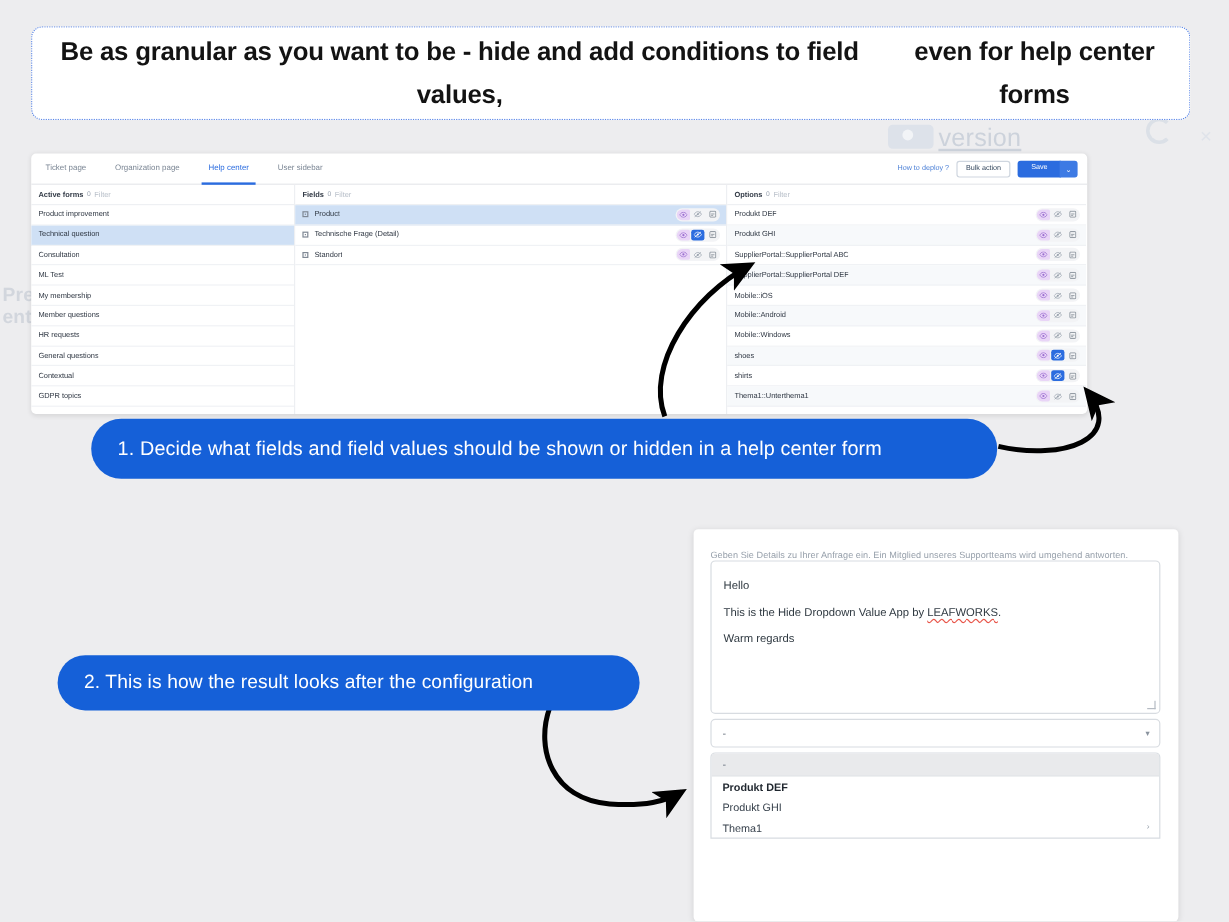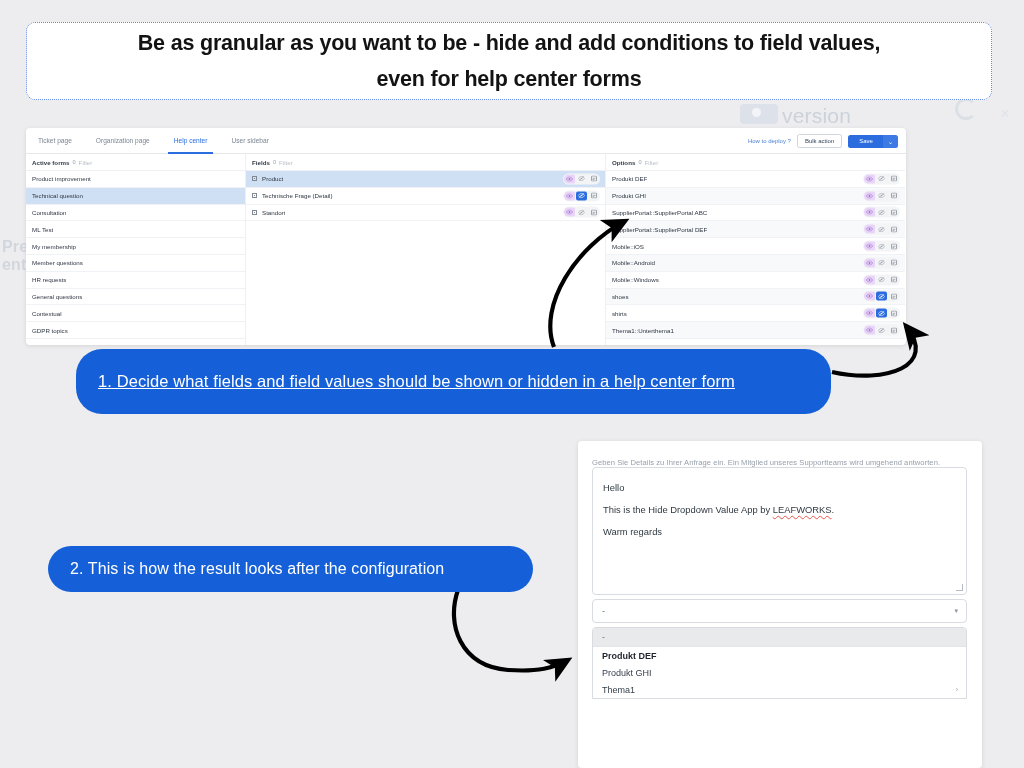--- a/index.html
+++ b/index.html
@@ -14,21 +14,21 @@
 
   
   .bg-faded {
     position: absolute;
     color: #d2d6dd;
     font-weight: 700;
     letter-spacing: .2px;
     user-select: none;
   }
   #bg-prem { left: 2px; top: 238px; font-size: 16px; line-height: 18px; }
-  #bg-version { left: 782px; top: 104px; font-size: 21px; color: #ccd2db; font-weight: 400; }
+  #bg-version { left: 782px; top: 104px; font-size: 21px; color: #ccd2db; font-weight: 400; text-decoration: underline; }
   #bg-ver-ico {
     position: absolute; left: 740px; top: 104px; width: 38px; height: 20px;
     background: #dde2ea; border-radius: 4px;
   }
   #bg-ver-ico2 {
     position: absolute; left: 752px; top: 108px; width: 9px; height: 9px;
     border-radius: 50%; background: #f2f4f7;
   }
   #bg-circle {
     position: absolute; left: 955px; top: 98px; width: 22px; height: 22px;
@@ -37,21 +37,21 @@
   #bg-x {
     position: absolute; left: 1000px; top: 104px; font-size: 17px; color: #dfe3ea;
   }
 
   
   #title-banner {
     position: absolute; left: 26px; top: 22px; width: 966px; height: 78px;
     background: #ffffff;
     border: 1.6px dotted #5b87e8;
     border-radius: 9px;
-    display: flex; flex-direction: column;
+    display: flex; flex-direction: row;
     align-items: center; justify-content: center;
     padding: 4px 3px;
   }
   #title-banner .line {
     font-size: 21.5px; font-weight: 700; color: #131313;
     text-align: center; line-height: 36px; letter-spacing: -0.2px;
   }
 
   
   #app-window {
@@ -139,21 +139,21 @@
     position: absolute;
     background: #1560d8;
     border-radius: 26px;
     color: #fff;
     display: flex; align-items: center;
     padding: 0 22px;
     font-size: 16.5px;
     letter-spacing: .1px;
     white-space: nowrap;
   }
-  #bubble-1 { left: 76px; top: 349px; width: 755px; height: 65px; text-decoration: underline; }
+  #bubble-1 { left: 76px; top: 349px; width: 755px; height: 50px; }
   #bubble-2 { left: 48px; top: 546px; width: 485px; height: 46px; font-size: 16px; text-align: right; }
 
   
   .arrow-svg { position: absolute; overflow: visible; pointer-events: none; }
 
   
   #result-panel {
     position: absolute; left: 578px; top: 441px; width: 404px; height: 327px;
     background: #fff; border-radius: 4px;
     box-shadow: 0 1px 5px rgba(0,0,0,.10);

